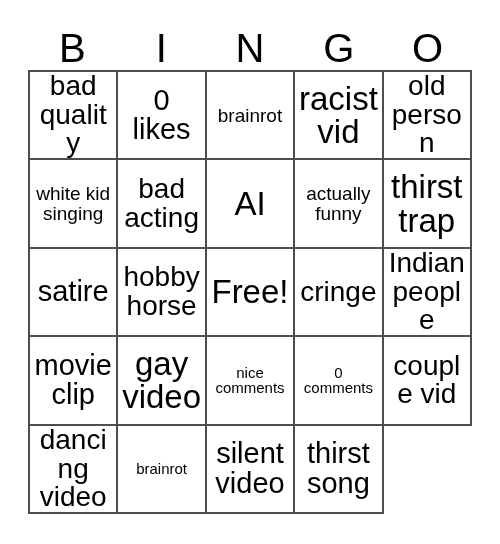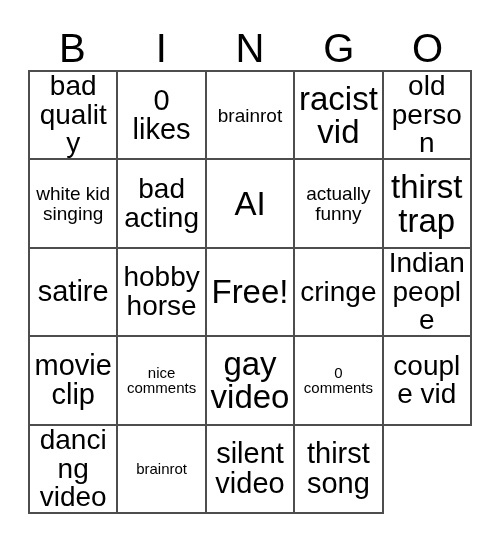--- a/index.html
+++ b/index.html
@@ -146,24 +146,24 @@
         <span class="cell-text fs-md">cringe</span>
       </div>
     <div class="cell">
         <span class="cell-text fs-md">Indian people</span>
       </div>
 
     <div class="cell">
         <span class="cell-text fs-lg">movie clip</span>
       </div>
     <div class="cell">
-        <span class="cell-text fs-xs">nice comments</span>
+        <span class="cell-text fs-xl">gay video</span>
       </div>
     <div class="cell">
-        <span class="cell-text fs-xl">gay video</span>
+        <span class="cell-text fs-xs">nice comments</span>
       </div>
     <div class="cell">
         <span class="cell-text fs-xs">0 comments</span>
       </div>
     <div class="cell">
         <span class="cell-text fs-md">couple vid</span>
       </div>
 
     <div class="cell">
         <span class="cell-text fs-md">dancing video</span>

